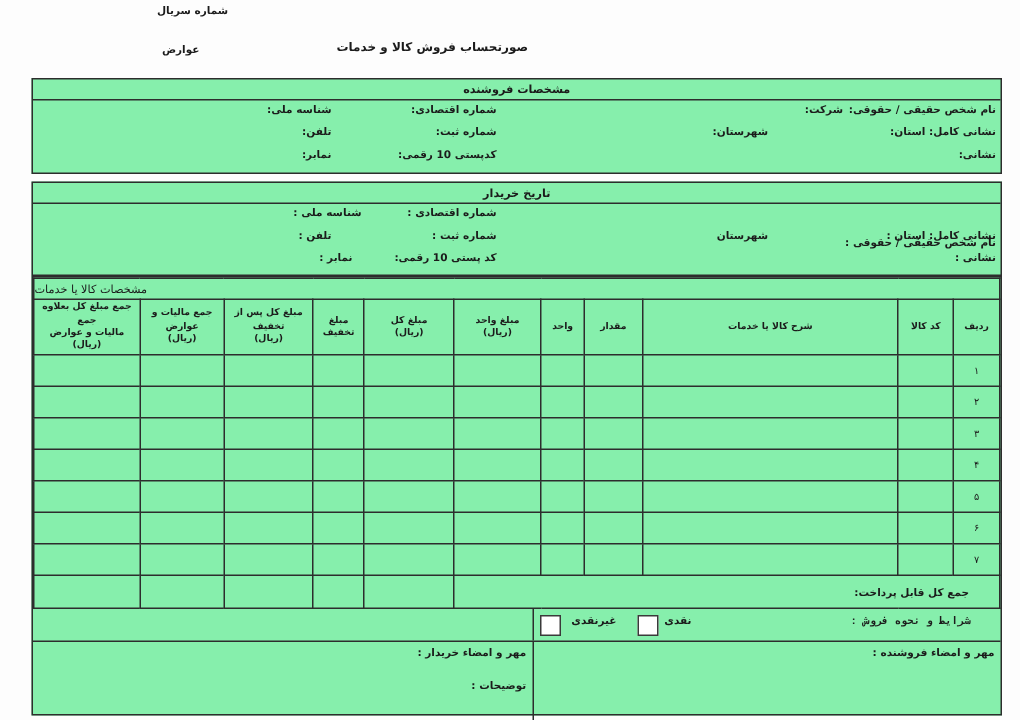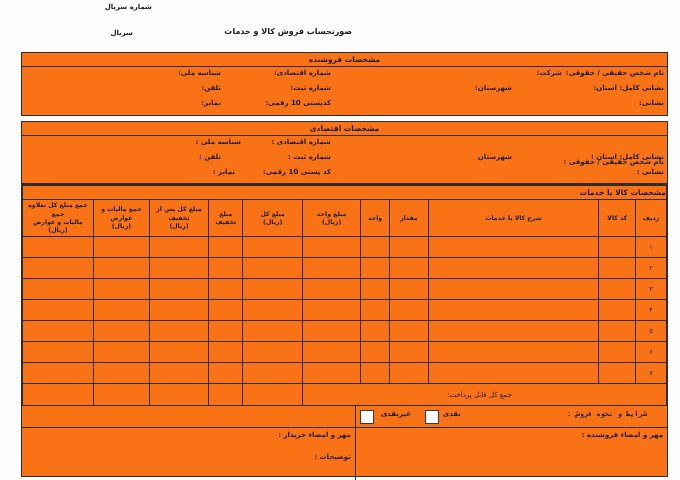--- a/index.html
+++ b/index.html
@@ -8,52 +8,52 @@
     background:#fdfdfd;color:#1b1b1b;
     font-family:"DejaVu Sans",sans-serif;
     -webkit-font-smoothing:antialiased;
   }
   .sheet{position:relative;width:680px;height:472px;direction:rtl;}
   .lbl{position:absolute;font-size:7px;font-weight:700;white-space:nowrap;}
   
   .tophead{position:absolute;top:0;left:0;right:0;height:52px;}
   .form-title{font-size:8px;}
   
-  .box{position:absolute;left:21px;right:12px;border:1.5px solid #2d2d2d;background:#f97316;}
+  .box{position:absolute;left:21px;right:12px;border:1.5px solid #2d2d2d;background:#86efac;}
   .box-head{height:13px;line-height:13px;text-align:center;font-size:7.5px;font-weight:700;
             border-bottom:1px solid #2d2d2d;}
   .frow{position:relative;height:15px;}
   .frow.last{height:16px;}
   
   table{width:100%;border-collapse:collapse;table-layout:fixed;direction:rtl;}
   th,td{border:1px solid #2d2d2d;padding:0;margin:0;}
-  th.section{height:13px;font-size:7.5px;font-weight:700;text-align:right;}
+  th.section{height:13px;font-size:7.5px;font-weight:400;text-align:left;}
   th.col{height:36px;font-size:6.2px;font-weight:700;text-align:center;
          white-space:pre-line;line-height:1.35;overflow:hidden;}
   td.cell{height:20px;}
   td.num{font-size:6.5px;text-align:center;vertical-align:middle;}
-  td.total-label{height:21px;font-size:7px;font-weight:400;text-align:center;padding-right:10px;vertical-align:middle;}
+  td.total-label{height:21px;font-size:7px;font-weight:700;text-align:right;padding-right:20px;vertical-align:middle;}
   td.total-cell{height:21px;}
   
   .f-row{display:flex;direction:rtl;}
   .f-row + .f-row{border-top:1px solid #2d2d2d;}
   .f-right{position:relative;width:48.4%;border-left:1px solid #2d2d2d;box-sizing:border-box;}
   .f-left{position:relative;width:51.6%;}
   .f-rowA{height:21px;}
   .f-rowB{height:57px;}
   .cb{position:absolute;top:4px;width:12px;height:12px;border:1px solid #3a3a3a;background:#fff;}
 </style>
 </head>
 <body>
 
 <div class="sheet">
 
   <div class="tophead">
     <span class="lbl" style="top:3px;right:528px;">شماره سریال</span>
-    <span class="lbl" style="top:29px;right:547px;">سریال</span>
+    <span class="lbl" style="top:29px;right:547px;">عوارض</span>
     <span class="lbl form-title" style="top:27px;right:328px;">صورتحساب فروش کالا و خدمات</span>
   </div>
 
   <div class="box" style="top:52px;height:62px;">
     <div class="box-head">مشخصات فروشنده</div>
     <div class="frow">
       <span class="lbl" style="top:2px;right:3px;padding-left:44px;">نام شخص حقیقی / حقوقی:</span>
       <span class="lbl" style="top:2px;right:105px;">شرکت:</span>
       <span class="lbl" style="top:2px;right:336px;">شماره اقتصادی:</span>
       <span class="lbl" style="top:2px;right:446px;">شناسه ملی:</span>
@@ -65,21 +65,21 @@
       <span class="lbl" style="top:2px;right:446px;">تلفن:</span>
     </div>
     <div class="frow last">
       <span class="lbl" style="top:2px;right:3px;">نشانی:</span>
       <span class="lbl" style="top:2px;right:336px;">کدپستی 10 رقمی:</span>
       <span class="lbl" style="top:2px;right:446px;">نمابر:</span>
     </div>
   </div>
 
   <div class="box" style="top:121px;height:61px;">
-    <div class="box-head">مشخصات اقتصادی</div>
+    <div class="box-head">تاریخ خریدار</div>
     <div class="frow">
       <span class="lbl" style="top:2px;right:3px;margin-top:20px;">نام شخص حقیقی / حقوقی :</span>
       <span class="lbl" style="top:2px;right:336px;">شماره اقتصادی :</span>
       <span class="lbl" style="top:2px;right:426px;">شناسه ملی :</span>
     </div>
     <div class="frow">
       <span class="lbl" style="top:2px;right:3px;">نشانی کامل: استان :</span>
       <span class="lbl" style="top:2px;right:155px;">شهرستان</span>
       <span class="lbl" style="top:2px;right:336px;">شماره ثبت :</span>
       <span class="lbl" style="top:2px;right:446px;">تلفن :</span>

